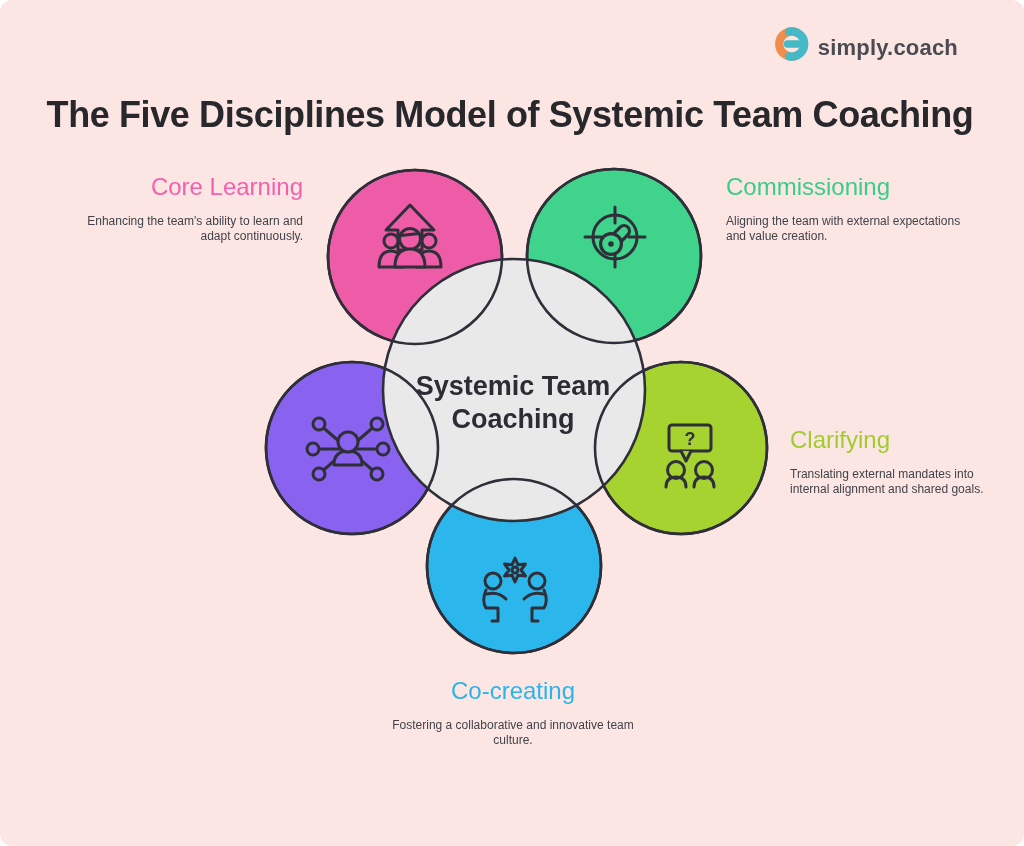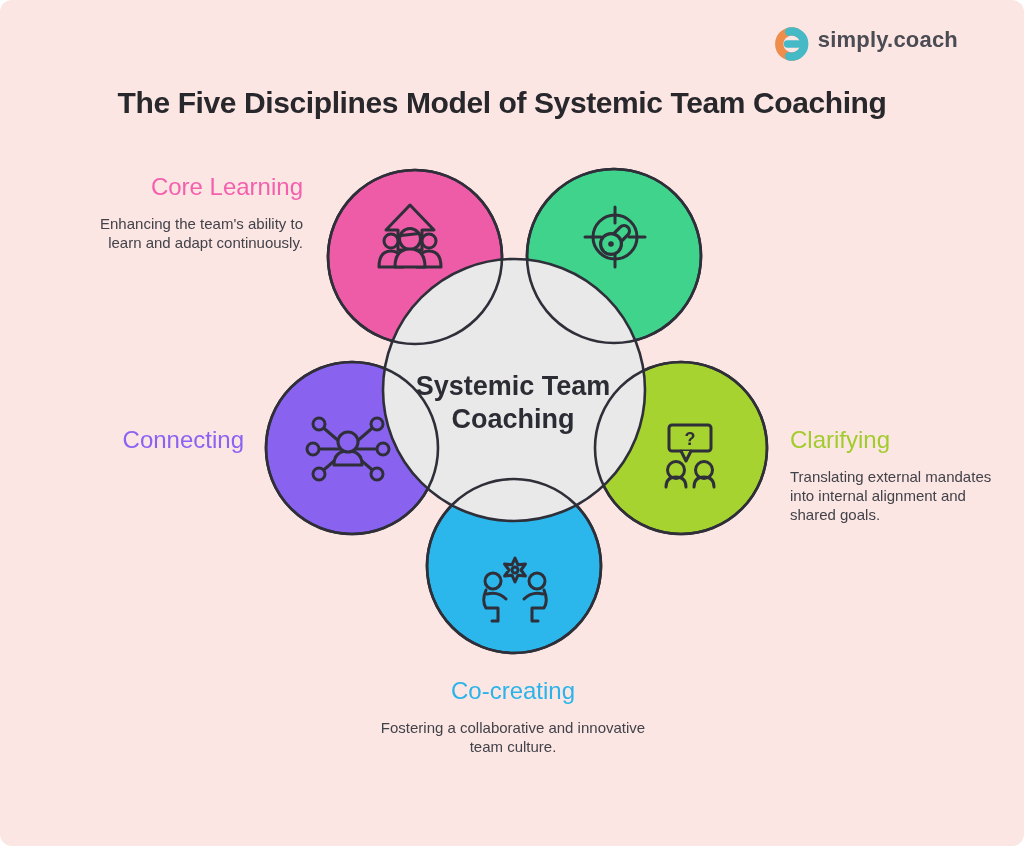--- a/index.html
+++ b/index.html
@@ -2,43 +2,43 @@
 <html><head>
 <meta charset="utf-8">
 <style>
   html,body { margin:0; padding:0; background:#ffffff; }
   .canvas {
     position:relative; width:1024px; height:846px; overflow:hidden;
     background:#fce6e3; border-radius:12px;
     font-family:"Liberation Sans","DejaVu Sans",sans-serif;
   }
   
-  .logo { position:absolute; top:27px; right:66px; display:flex; align-items:flex-start; gap:9px; }
+  .logo { position:absolute; top:27px; right:66px; display:flex; align-items:flex-end; gap:9px; }
   .logo-text { font-size:22px; font-weight:700; color:#4b4b53; letter-spacing:0.2px; }
   
   .title {
-    position:absolute; top:82px; left:0; width:996px; margin:4px; text-align:center;
-    font-size:30px; font-weight:700; letter-spacing:-0.4px; color:#27272c;
+    position:absolute; top:82px; left:0; width:996px; margin:12px; text-align:center;
+    font-size:36px; font-weight:700; letter-spacing:-0.4px; color:#27272c;
   }
   
   .venn { position:absolute; left:0; top:0; }
   .circleStroke { stroke:#2f2f3a; stroke-width:2.6; }
   .ring { fill:none; stroke:#2f2f3a; stroke-width:2.6; }
   .ink { fill:none; stroke:#2f2f3a; stroke-width:3; stroke-linecap:round; stroke-linejoin:round; }
   .dark { fill:#2f2f3a; stroke:none; }
   .qmark { font:700 18px "Liberation Sans","DejaVu Sans",sans-serif; fill:#2f2f3a; }
   
   .center-label {
     position:absolute; top:370px; left:413px; width:200px; text-align:center;
     font-size:27px; font-weight:700; color:#2c2c34; line-height:1.22;
   }
   
   .note { position:absolute; }
   .note h2 { margin:0 0 15px 0; font-size:24px; font-weight:400; line-height:1.05; }
-  .note p { margin:0; font-size:15px; line-height:1.27; color:#42424a; }
+  .note p { margin:0; font-size:12px; line-height:1.27; color:#42424a; }
   .n-core { top:174px; right:721px; width:232px; text-align:right; }
   .n-comm { top:174px; left:726px;  width:238px; text-align:left; }
   .n-conn { top:427px; right:780px; width:200px; text-align:right; }
   .n-clar { top:427px; left:790px;  width:208px; text-align:left; }
   .n-cocr { top:678px; left:373px;  width:280px; text-align:center; }
 </style>
 </head>
 <body>
 
 <div class="canvas">
@@ -135,23 +135,26 @@
     </g>
   </svg>
 
   <div class="center-label">Systemic Team Coaching</div>
 
   <div class="note n-core">
     <h2 style="color: rgb(244, 95, 174);">Core Learning</h2>
     <p>Enhancing the team's ability to learn and adapt continuously.</p>
   </div>
 
+  <div class="note n-comm">
+    <h2 style="color: rgb(59, 204, 139);">Commissioning</h2>
+    <p>Aligning the team with external expectations and value creation.</p>
+  </div>
 
   <div class="note n-conn">
-    <h2 style="color: rgb(138, 99, 242);">Connecting</h2>
   </div>
 
   <div class="note n-cocr">
     <h2 style="color: rgb(42, 180, 233);">Co-creating</h2>
     <p>Fostering a collaborative and innovative team culture.</p>
   </div>
 
   <div class="note n-clar">
     <h2 style="color: rgb(162, 204, 45);">Clarifying</h2>
     <p>Translating external mandates into internal alignment and shared goals.</p>

